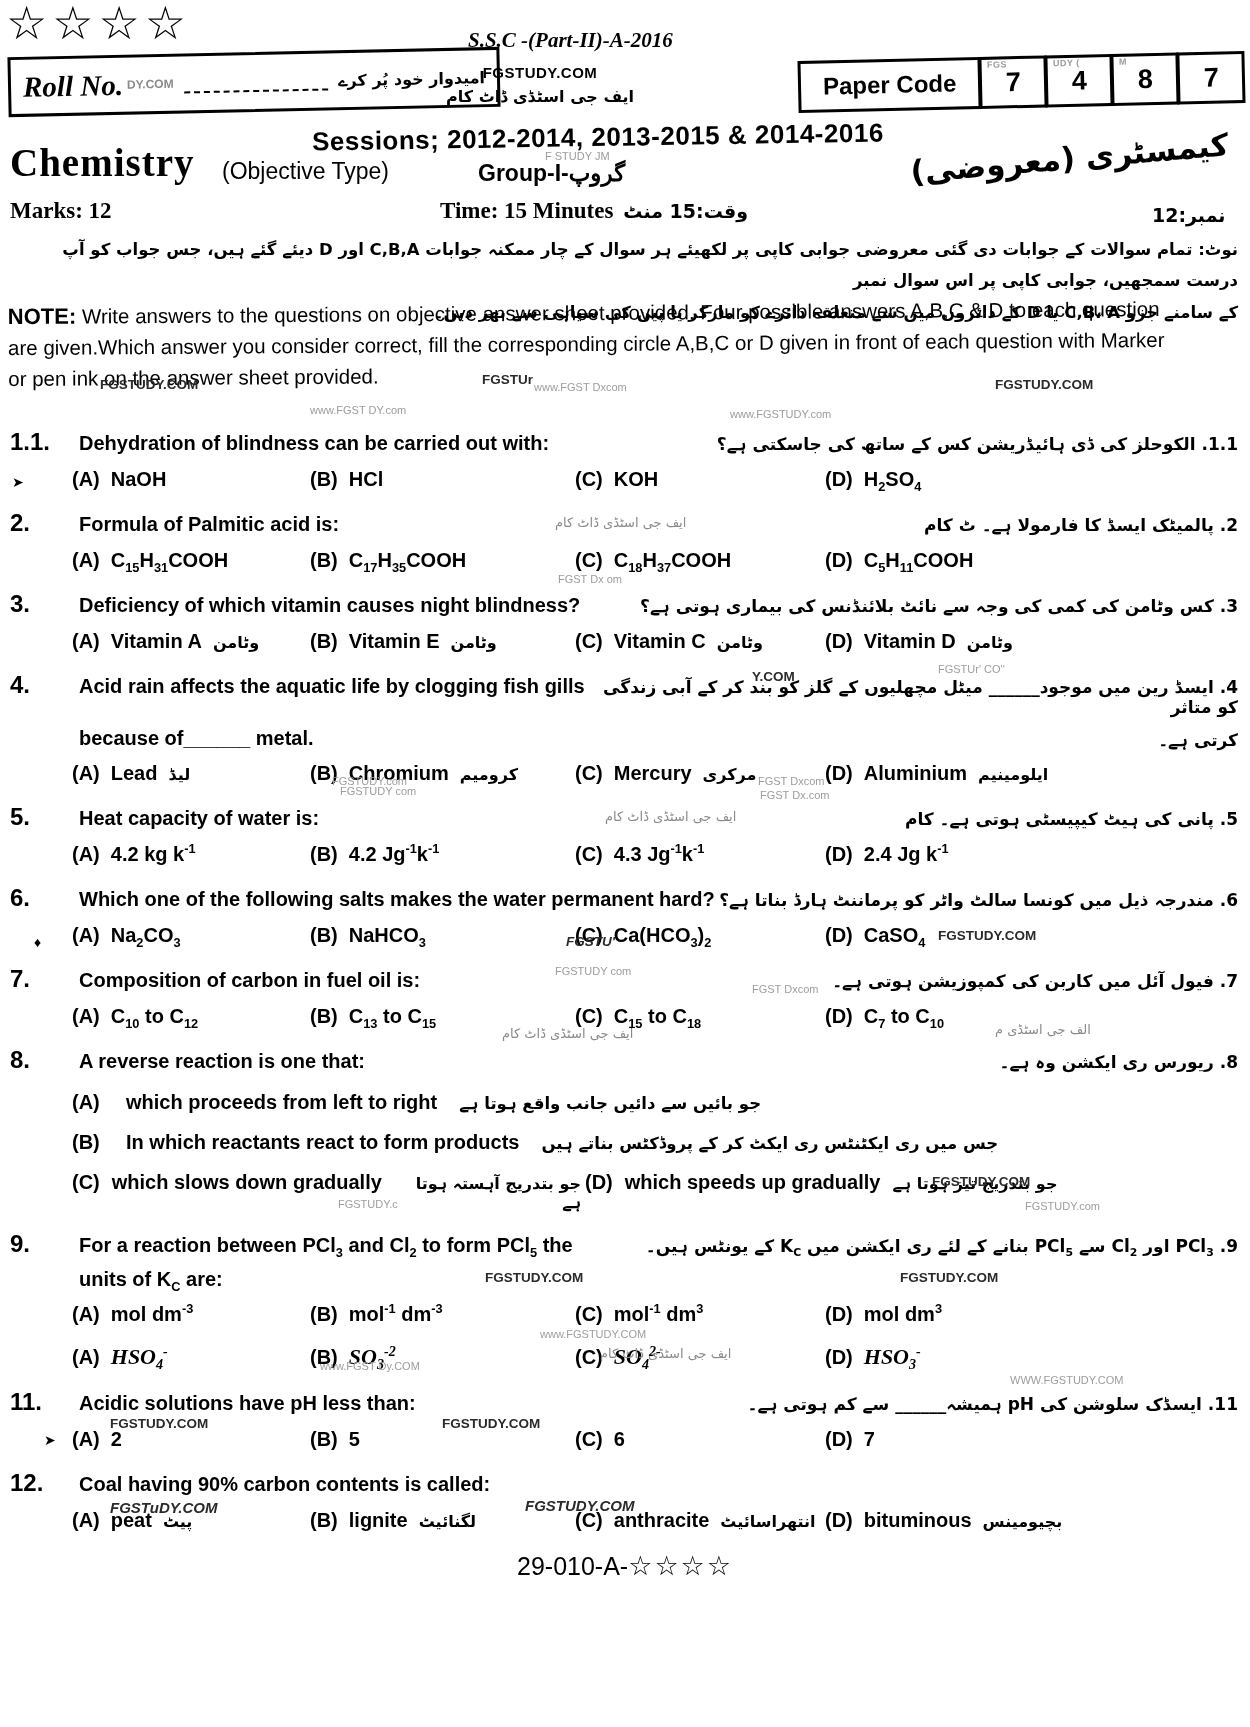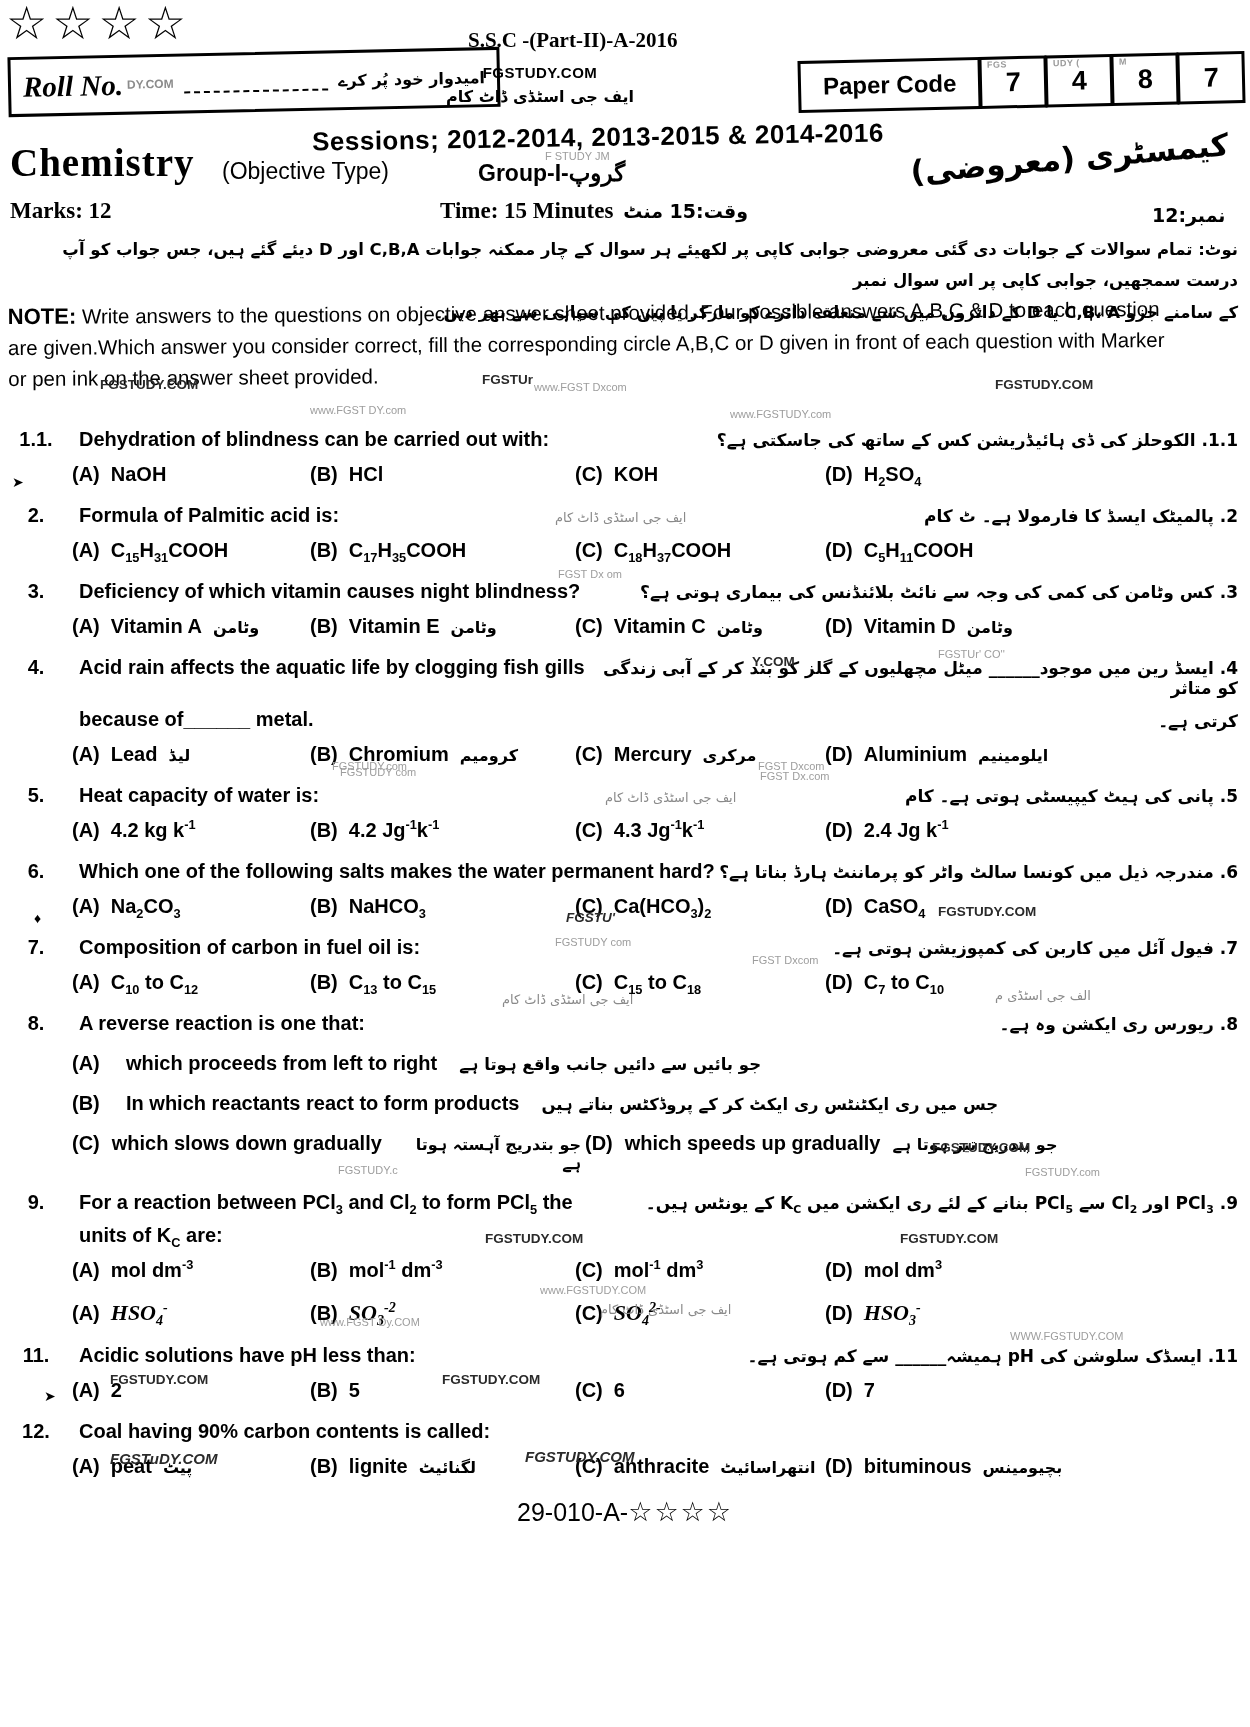--- a/index.html
+++ b/index.html
@@ -5,21 +5,21 @@
   *{box-sizing:border-box;margin:0;padding:0;}
   html,body{background:#fff;}
   body{width:1250px;height:1727px;font-family:"Liberation Sans",sans-serif;color:#000;overflow:hidden;}
   .page{position:relative;width:1250px;height:1727px;background:#fff;}
   .abs{position:absolute;}
   .urdu{direction:rtl;unicode-bidi:plaintext;font-family:"DejaVu Sans",sans-serif;}
 
   
   .hdr{position:relative;height:418px;}
   .stars{font-size:46px;letter-spacing:5px;}
-  .ssc{font-family:"Liberation Serif",serif;font-weight:700;font-size:21px;}
+  .ssc{font-family:"Liberation Serif",serif;font-style:italic;font-weight:700;font-size:21px;}
   .rollbox{border:3px solid #000;width:492px;height:60px;transform:rotate(-1.2deg);display:flex;align-items:center;padding:0 12px;}
   .roll-label{font-family:"Liberation Serif",serif;font-style:italic;font-weight:700;font-size:29px;white-space:nowrap;}
   .roll-wm{color:#8b8b8b;font-weight:700;font-size:12px;margin-left:4px;}
   .roll-dash{flex:1;border-bottom:2px dashed #000;height:20px;margin:0 10px;}
   .roll-urdu{font-size:16px;font-weight:700;}
   .fg-center{text-align:center;}
   .fgc{font-weight:700;font-size:15px;letter-spacing:.5px;}
   .fgc-urdu{font-size:16px;margin-top:6px;font-weight:700;}
   .pcbox{display:flex;transform:rotate(-1.3deg);align-items:stretch;}
   .pc-label{border:3px solid #000;font-weight:700;font-size:24px;padding:9px 22px;white-space:nowrap;}
@@ -41,21 +41,21 @@
   .wm-bold{font-weight:700;font-size:13.5px;color:#2a2a2a;white-space:nowrap;}
   .wm-gray{font-size:11px;color:#9d9d9d;white-space:nowrap;}
   .wm-urdu{font-size:13px;color:#8a8a8a;direction:rtl;white-space:nowrap;font-family:"DejaVu Sans",sans-serif;}
   .wm-bi{font-weight:700;font-style:italic;font-size:15px;color:#2a2a2a;white-space:nowrap;}
   .mark{font-size:14px;color:#000;}
 
   
   .questions{padding:10px 12px 0 10px;}
   .qb{position:relative;margin-bottom:18px;}
   .ql{display:flex;align-items:baseline;}
-  .qnum{flex:0 0 52px;text-align:center;font-weight:700;font-size:20px;}
+  .qnum{flex:0 0 52px;text-align:left;font-weight:700;font-size:24px;}
   .qtext{margin-left:17px;font-weight:700;font-size:20px;white-space:nowrap;}
   .qurdu{flex:1;direction:rtl;font-size:17px;font-weight:700;padding-left:4px;font-family:"DejaVu Sans",sans-serif;}
   .ql2{display:flex;align-items:flex-end;margin-top:10px;}
   .q2text{margin-left:69px;font-weight:700;font-size:20px;}
   .q2urdu{flex:1;direction:rtl;font-size:17px;font-weight:700;font-family:"DejaVu Sans",sans-serif;}
   .opts{display:grid;grid-template-columns:238px 265px 250px 1fr;padding-left:62px;margin-top:12px;align-items:baseline;}
   .opt{display:flex;align-items:baseline;gap:11px;font-size:20px;}
   .optlab{font-weight:700;}
   .opttext{font-weight:700;white-space:nowrap;}
   .opturdu{font-size:16px;font-weight:700;direction:rtl;margin-right:4px;font-family:"DejaVu Sans",sans-serif;}

